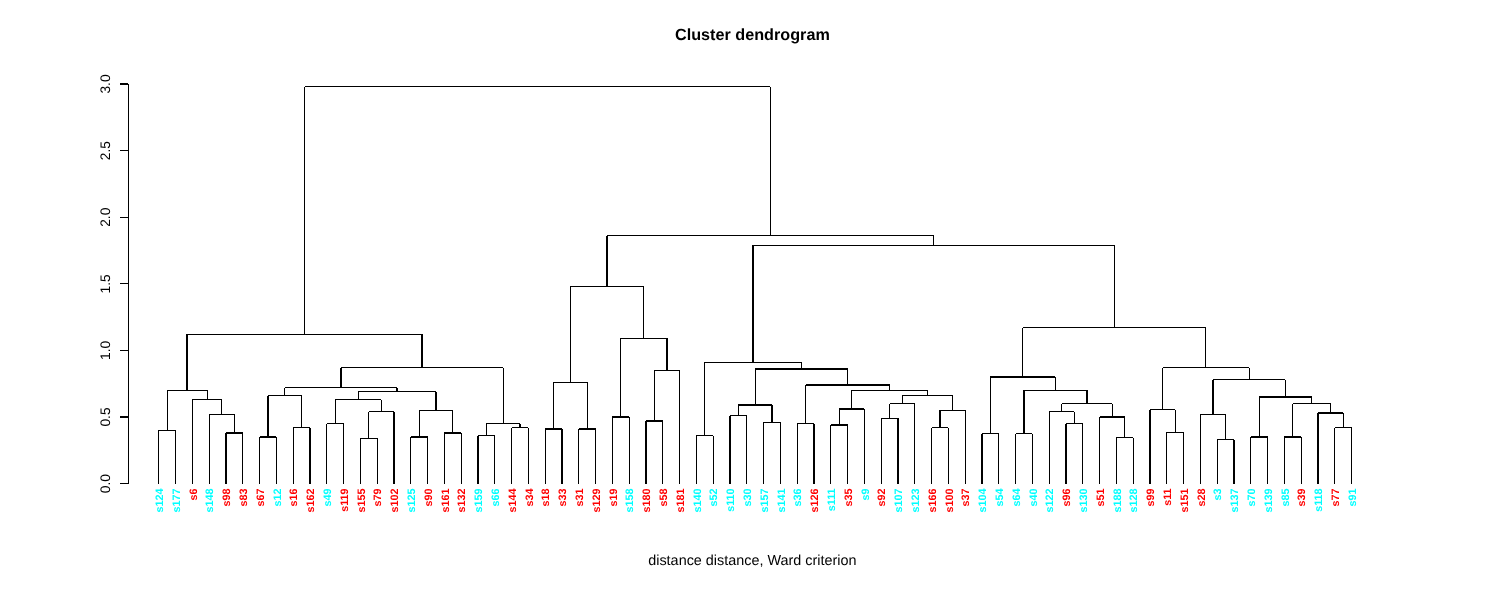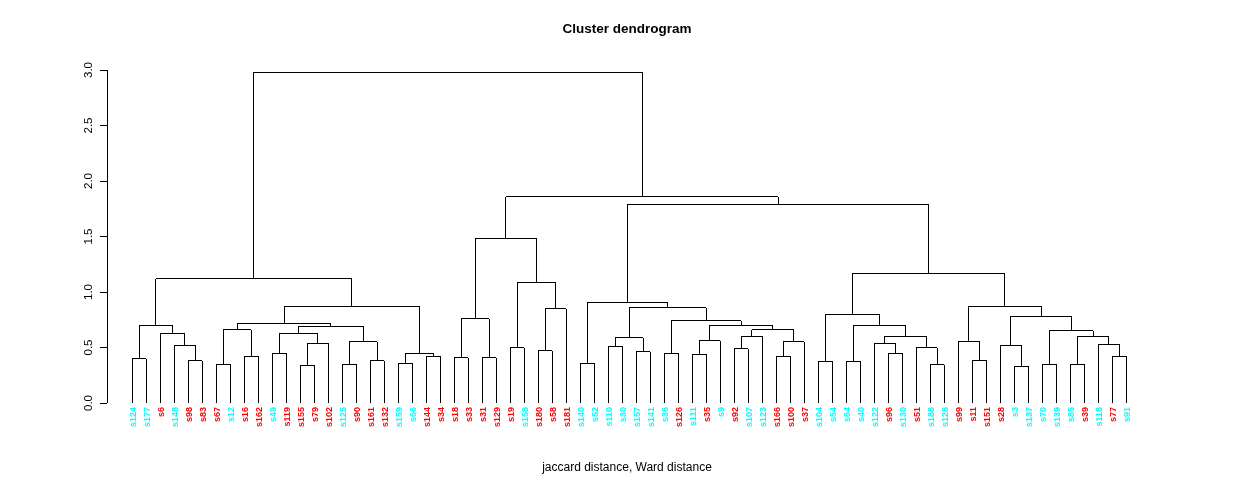--- a/index.html
+++ b/index.html
@@ -91,14 +91,14 @@
       <text x="1017.8" y="407" transform="rotate(-90 1017.8 407)" text-anchor="end" font-size="9" font-weight="bold" fill="#00FFFF">s3</text>
       <text x="1031.8" y="407" transform="rotate(-90 1031.8 407)" text-anchor="end" font-size="9" font-weight="bold" fill="#00FFFF">s137</text>
       <text x="1045.8" y="407" transform="rotate(-90 1045.8 407)" text-anchor="end" font-size="9" font-weight="bold" fill="#00FFFF">s70</text>
       <text x="1059.8" y="407" transform="rotate(-90 1059.8 407)" text-anchor="end" font-size="9" font-weight="bold" fill="#00FFFF">s139</text>
       <text x="1073.8" y="407" transform="rotate(-90 1073.8 407)" text-anchor="end" font-size="9" font-weight="bold" fill="#00FFFF">s85</text>
       <text x="1087.8" y="407" transform="rotate(-90 1087.8 407)" text-anchor="end" font-size="9" font-weight="bold" fill="#FF0000">s39</text>
       <text x="1101.8" y="407" transform="rotate(-90 1101.8 407)" text-anchor="end" font-size="9" font-weight="bold" fill="#00FFFF">s118</text>
       <text x="1115.8" y="407" transform="rotate(-90 1115.8 407)" text-anchor="end" font-size="9" font-weight="bold" fill="#FF0000">s77</text>
       <text x="1129.8" y="407" transform="rotate(-90 1129.8 407)" text-anchor="end" font-size="9" font-weight="bold" fill="#00FFFF">s91</text>
     </svg>
-  <div class="xlabel">jaccard distance, Ward distance</div>
+  <div class="xlabel">distance distance, Ward criterion</div>
 </div>
 
 </body></html>

